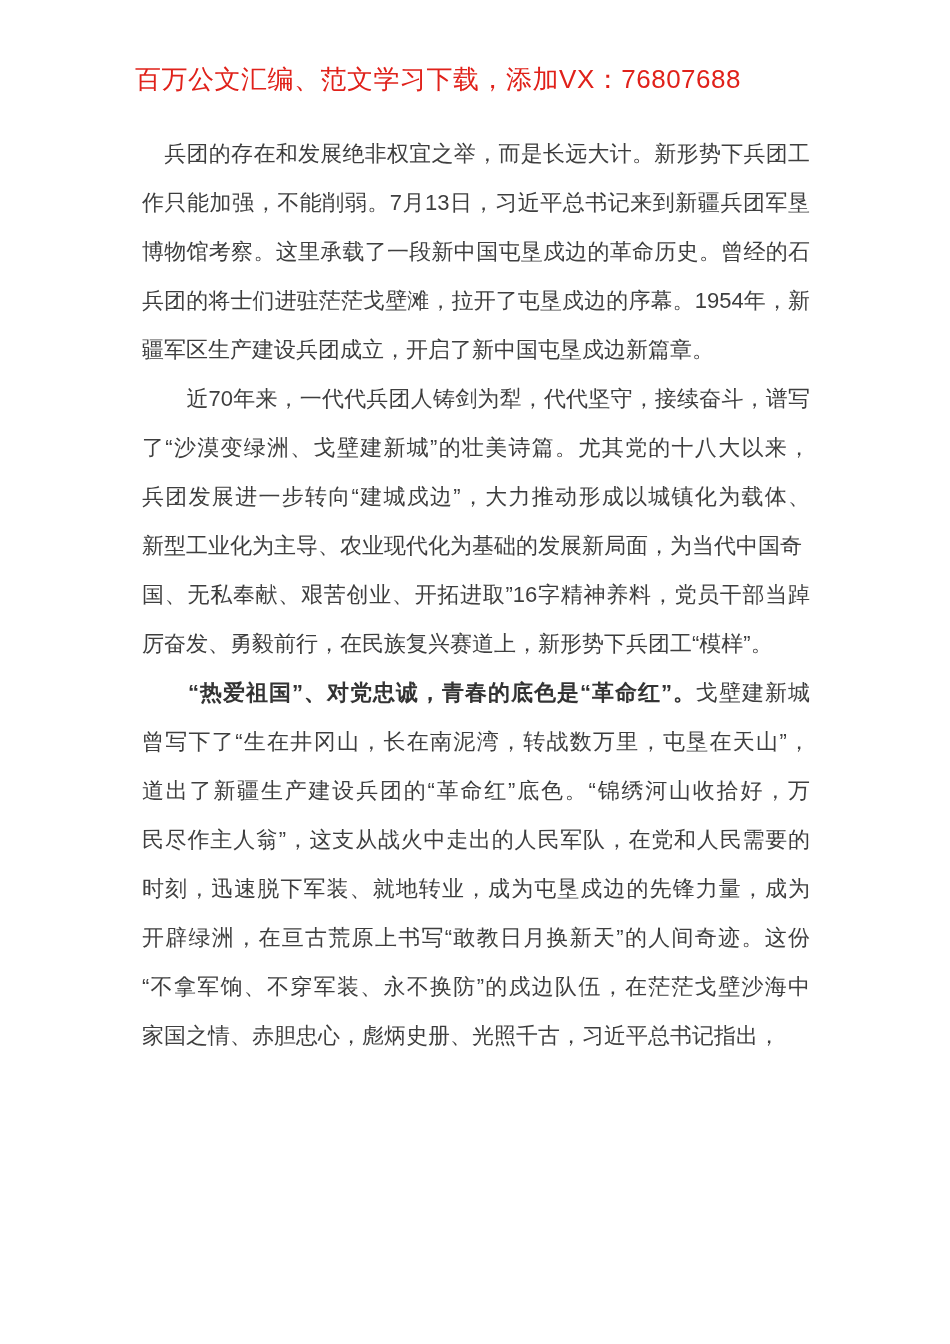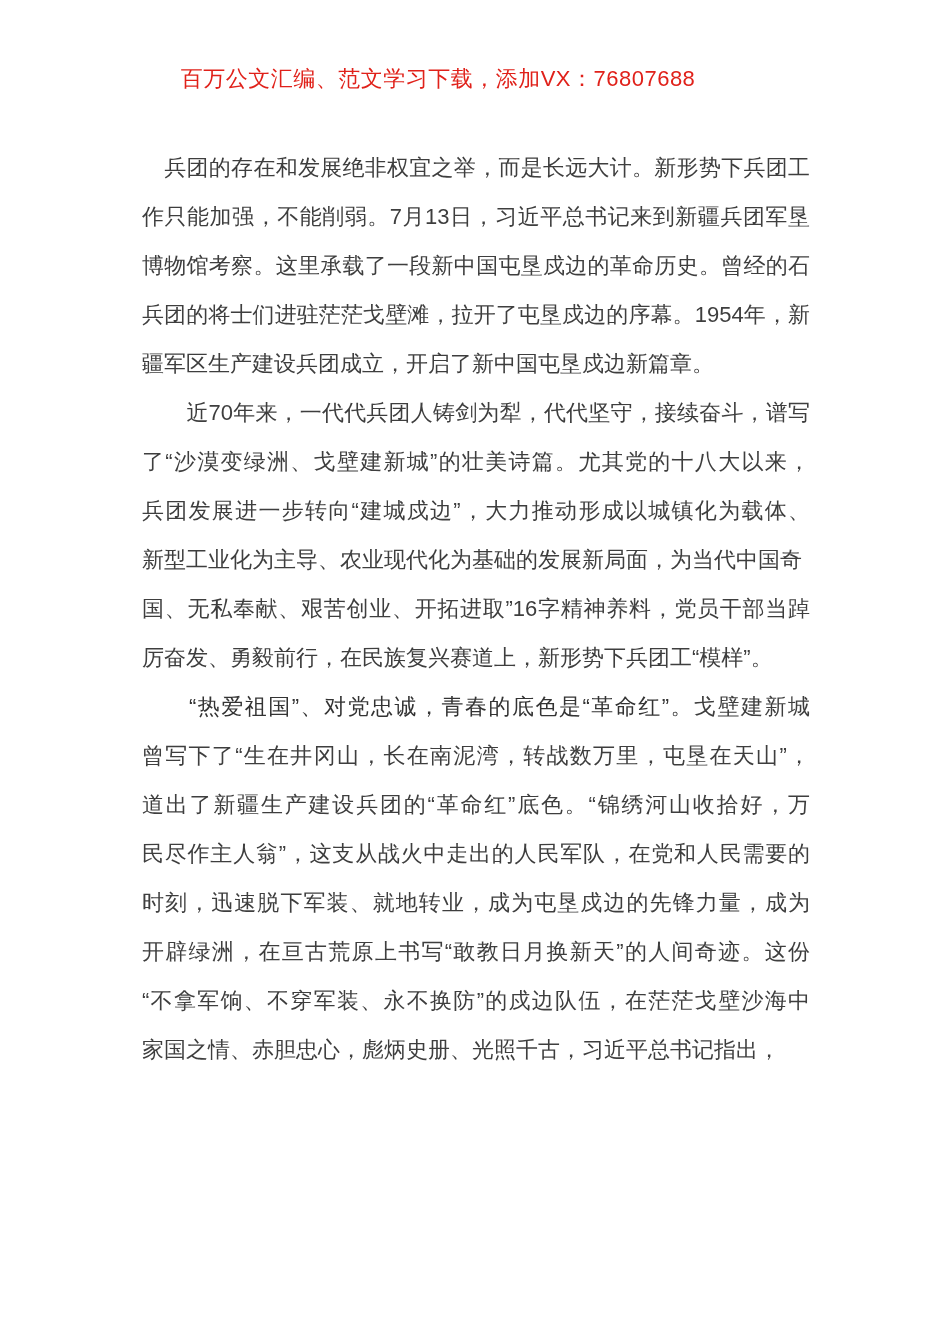--- a/index.html
+++ b/index.html
@@ -19,51 +19,51 @@
     height: 1344px;
     background: var(--page_bg, #ffffff);
     overflow: hidden;
   }
   .notice {
     position: absolute;
     top: 64px;
     left: 0;
     width: 876px;
     text-align: center;
-    font-size: 22px;
+    font-size: 26px;
     line-height: 30px;
     color: var(--notice_red, #e0211a);
     font-weight: 400;
     letter-spacing: 0.5px;
   }
   .body-text {
     position: absolute;
     left: 142px;
-    top: 143px;
+    top: 129px;
     width: 668px;
     font-size: 22px;
     color: var(--body_text, #3e3e3e);
   }
   .para {
     margin: 0;
     padding: 0;
   }
   .line {
     height: 49px;
     line-height: 49px;
     white-space: nowrap;
     text-align: justify;
     text-align-last: justify;
     overflow: visible;
   }
   .para .line:last-child {
     text-align-last: left;
   }
   .b {
-    font-weight: 400;
+    font-weight: 700;
     color: var(--body_bold, #333333);
   }
 </style>
 </head>
 <body>
 
 <div class="page">
   <div class="notice">百万公文汇编、范文学习下载，添加VX：76807688</div>
   <div class="body-text">
       <div class="para">

